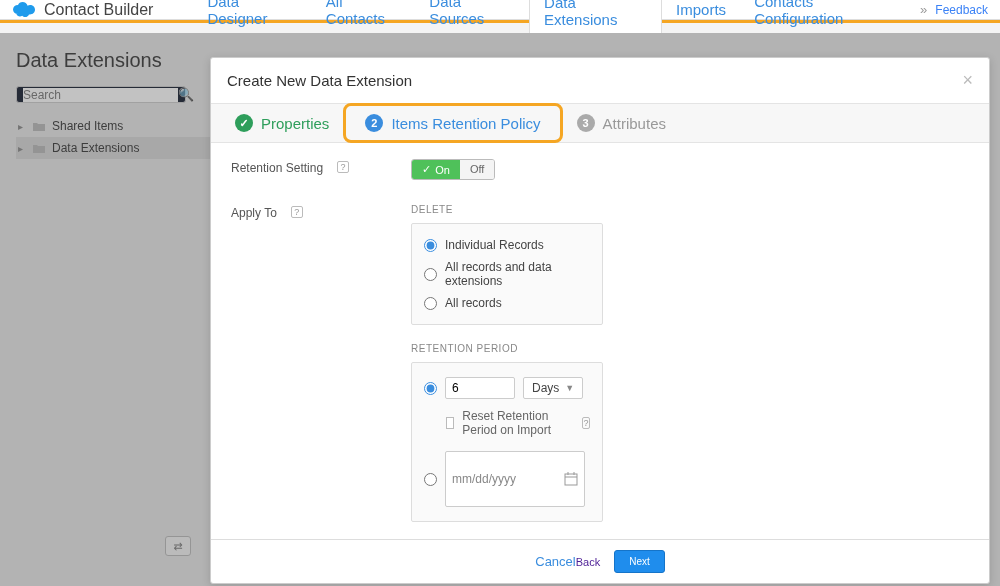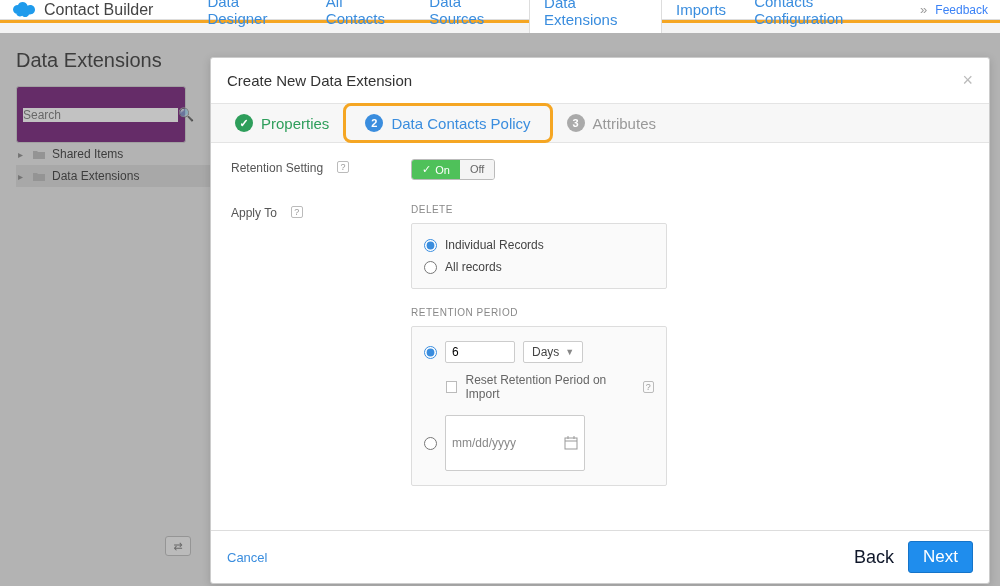--- a/index.html
+++ b/index.html
@@ -62,27 +62,28 @@
       top: 33px; left: 0; right: 0; bottom: 0;
       background: rgba(80,80,80,0.35);
       z-index: 2;
     }
     .page-heading {
       font-size: 20px;
       color: #333;
       margin-bottom: 14px;
     }
     .search-wrap {
-      background: #701a75;
+      background: #0f172a;
       border: 1px solid #ccc;
       border-radius: 3px;
       display: flex;
       align-items: center;
       width: 170px;
-      padding: 20px 6px;
+      padding: 0 6px;
+      margin-bottom: 12px;
     }
     .search-wrap input {
       border: none; outline: none;
       flex:1; font-size: 12px;
     }
     .tree { font-size: 12px; color: #333; }
     .tree-item {
       display: flex; align-items: center;
       padding: 4px 2px;
     }
@@ -218,21 +219,21 @@
       font-size: 10px;
       color: #888;
       letter-spacing: 0.5px;
       margin-bottom: 8px;
     }
     .panel {
       border: 1px solid #ddd;
       background: #fafafa;
       border-radius: 2px;
       padding: 10px 12px;
-      width: 256px;
+      width: 192px;
       margin-bottom: 18px;
     }
     .radio-row {
       display: flex;
       align-items: center;
       gap: 8px;
       padding: 4px 0;
       font-size: 12px;
       color: #444;
     }
@@ -280,32 +281,32 @@
       justify-content: space-between;
       border-radius: 2px;
     }
     .cal-icon { width: 14px; height: 14px; }
 
     .modal-footer {
       border-top: 1px solid #ddd;
       padding: 10px 16px;
       display: flex;
       align-items: center;
-      justify-content: space-between;
+      justify-content: center;
     }
     .cancel-link { color: #3a8dde; cursor: pointer; font-size: 13px; }
     .footer-right { display: flex; align-items: center; gap: 14px; }
-    .back-link { color: #0f172a; cursor: pointer; font-size: 18px; }
+    .back-link { color: #4c1d95; cursor: pointer; font-size: 11px; }
     .next-btn {
       background: #1f8ded;
       color: #fff;
       border: 1px solid #1574c9;
       border-radius: 3px;
       padding: 5px 14px;
-      font-size: 17px;
+      font-size: 10px;
       cursor: pointer;
     }
   </style>
 </head>
 <body>
 
 <div class="topbar">
   <svg class="cloud-logo" viewBox="0 0 24 16">
     <path fill="#1f9bec" d="M6 12c-3 0-5-2-5-4.5S3 3 6 3c.7-1.8 2.5-3 4.5-3C13 0 15 1.6 15.6 3.7 16.3 3.3 17.1 3 18 3c2.8 0 5 2.1 5 4.7 0 2.6-2.2 4.7-5 4.7h-1c-.5 1.5-2 2.6-3.8 2.6-1.2 0-2.3-.5-3-1.3-.6.5-1.4.8-2.3.8-1.6 0-3-1-3.5-2.5H6z"></path>
   </svg>
@@ -358,21 +359,21 @@
   </div>
 
   <div class="step-bar">
     <div class="step step-1">
       <span class="step-badge">✓</span>
       <span>Properties</span>
     </div>
     <div class="step step-2" style="position:relative;">
       <div class="step-highlight"></div>
       <span class="step-badge">2</span>
-      <span>Data Contacts Policy</span>
+      <span>Items Retention Policy</span>
     </div>
     <div class="step step-3">
       <span class="step-badge">3</span>
       <span>Attributes</span>
     </div>
   </div>
 
   <div class="modal-body">
 
     <div class="form-row">
@@ -398,20 +399,24 @@
         <span>Apply To</span>
         <span class="help-icon">?</span>
       </div>
       <div class="form-control">
 
         <div class="section-label">DELETE</div>
         <div class="panel">
           <label class="radio-row">
             <input type="radio" name="del" checked="" style="">
             <span>Individual Records</span>
+          </label>
+          <label class="radio-row">
+            <input type="radio" name="del" style="">
+            <span>All records and data extensions</span>
           </label>
           <label class="radio-row">
             <input type="radio" name="del" style="">
             <span>All records</span>
           </label>
         </div>
 
         <div class="section-label">RETENTION PERIOD</div>
         <div class="panel">
           <div class="radio-row">

